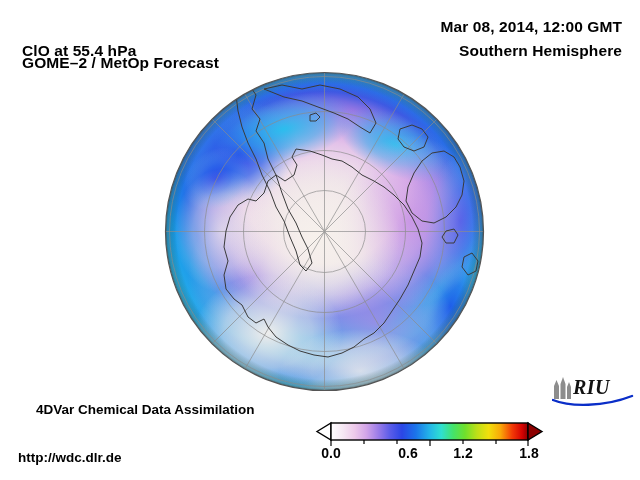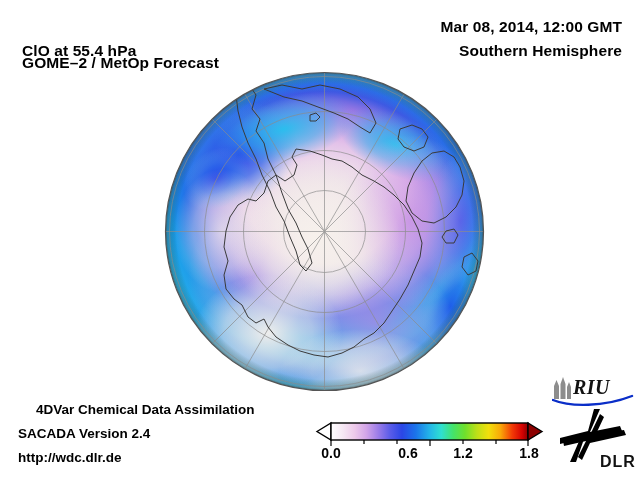--- a/index.html
+++ b/index.html
@@ -194,21 +194,20 @@
 
         <path d="M146 44 L152 42 L156 46 L152 50 L146 50 Z"></path>
         <path d="M28 322 L40 318 L50 322 L44 328 L32 328 Z"></path>
       </g>
 
       <circle cx="160.5" cy="160.5" r="159" fill="none" stroke="#555555" stroke-width="1.2"></circle>
     </svg>
   </div>
 
   <div class="foot" id="foot1">4DVar Chemical Data Assimilation</div>
-  <div class="foot" id="foot2">SACADA Version 2.4</div>
   <div class="foot" id="foot3">http://wdc.dlr.de</div>
 
   <div id="cbar-block">
 
     <svg id="cbar-svg" viewBox="0 0 250 30" xmlns="http://www.w3.org/2000/svg">
       <defs>
         <linearGradient id="cbGrad" x1="0%" y1="0%" x2="100%" y2="0%">
             <stop offset="0%" stop-color="#ffffff"></stop>
             <stop offset="6%" stop-color="#f6e8f4"></stop>
             <stop offset="12%" stop-color="#edc9ea"></stop>
@@ -263,24 +262,14 @@
         <polygon points="8.5,26 8.5,11 11,4 13.5,11 13.5,26"></polygon>
         <polygon points="15,26 15,14 17,9 19,14 19,26"></polygon>
       </g>
 
       <text x="21" y="21" font-family="'Liberation Serif', serif" font-size="20" font-weight="bold" font-style="italic" fill="#111111" letter-spacing="0.5">RIU</text>
 
       <path d="M1 27 C 18 34, 52 34, 80 23" fill="none" stroke="#0a2ec8" stroke-width="2.4" stroke-linecap="round"></path>
     </svg>
   </div>
 
-  <div id="dlr-logo">
-    <svg viewBox="0 0 78 62" width="78" height="62" xmlns="http://www.w3.org/2000/svg">
-
-      <g fill="#000000">
-        <polygon points="34,1 40,1 30,24 60,18 62,23 24,31 16,54 10,54 20,31 0,36 0,30 28,23"></polygon>
-        <polygon points="40,6 44,9 36,26 64,22 66,27 30,35 22,52 18,49 26,33 4,38 3,33 30,27"></polygon>
-      </g>
-      <text x="40" y="59" font-family="'Liberation Sans', sans-serif" font-size="16" font-weight="bold" fill="#111111" letter-spacing="1">DLR</text>
-    </svg>
-  </div>
 
 </div>
 
 </body></html>

